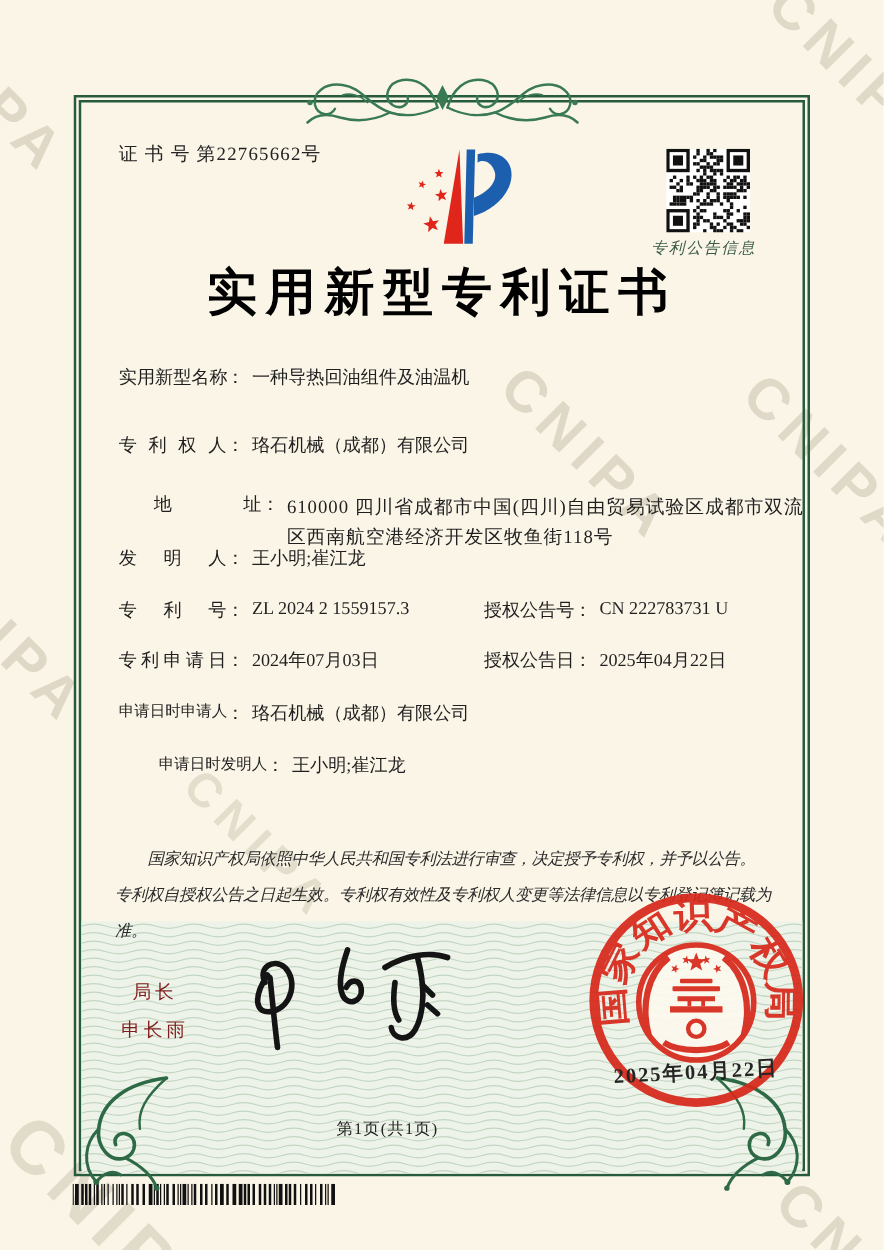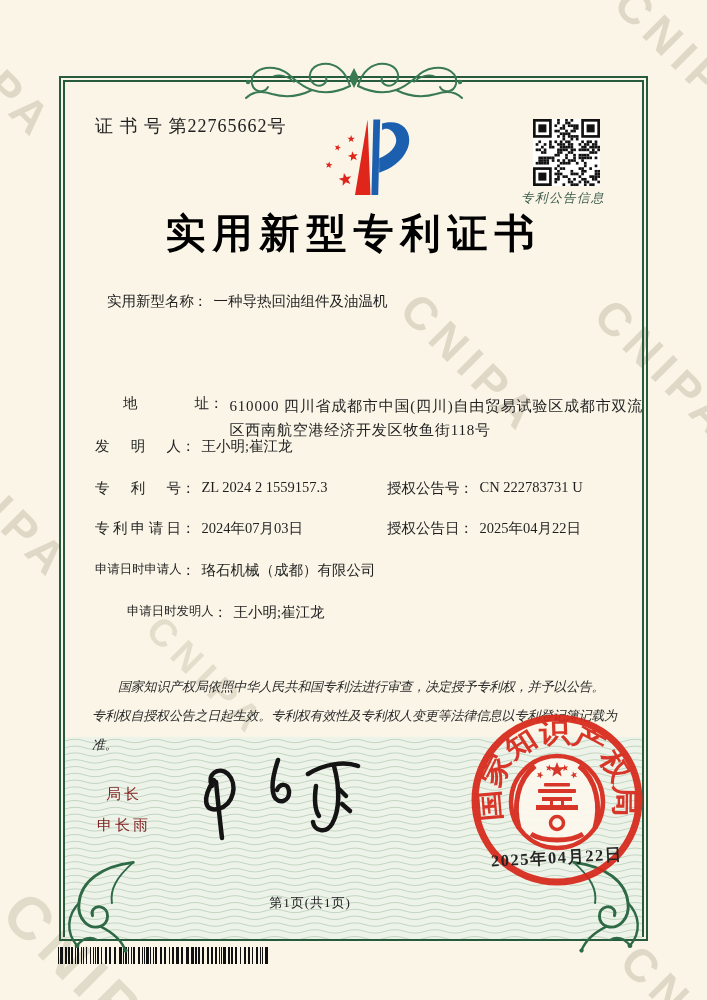--- a/index.html
+++ b/index.html
@@ -22,21 +22,21 @@
   #frame-outer{
     position:absolute;left:59px;top:76px;width:585px;height:861px;
     border:2px solid #265b3e;
   }
   #frame-inner{
     position:absolute;left:2px;top:2px;right:2px;bottom:2px;
     border:2px solid #265b3e;
   }
   
   #cert-number{
-    position:absolute;left:95px;top:114px;font-size:18px;letter-spacing:1px;color:#222;
+    position:absolute;left:95px;top:114px;font-size:15px;letter-spacing:1px;color:#222;
   }
   #logo{position:absolute;left:297px;top:96px;}
   #qr{position:absolute;left:533px;top:119px;}
   #qr-caption{
     position:absolute;left:521px;top:190px;width:104px;
     font-size:12.5px;font-style:italic;color:#3a5a48;letter-spacing:1.5px;
   }
   #title{
     position:absolute;left:0;top:206px;width:707px;text-align:center;
     font-size:40px;font-weight:bold;letter-spacing:7px;color:#000000;
@@ -49,21 +49,21 @@
   }
   .frow .flabel.small-label{font-size:12.4px;}
   .frow .fcolon{vertical-align:top;}
   .frow .fvalue{margin-left:6px;vertical-align:top;}
   .frow.rcol{left:387px;}
   .frow.rcol .flabel{width:72px;}
   #row-addr .fvalue{
     display:inline-block;width:414px;white-space:normal;
     line-height:24px;letter-spacing:.8px;font-size:15px;
   }
-  #row-name{top:292px;margin-left:12px;} #row-owner{top:347px;} #row-addr{top:394px;margin-left:28px;}
+  #row-name{top:292px;} #row-owner{top:347px;} #row-addr{top:394px;margin-left:28px;}
   #row-inventor{top:437px;} #row-patno{top:479px;} #row-grantno{top:479px;}
   #row-appdate{top:519px;} #row-grantdate{top:519px;}
   #row-applicant{top:561px;} #row-appinventor{top:603px;margin-left:32px;}
   
   #legal{
     position:absolute;left:92px;top:672px;width:540px;
     font-size:13px;font-style:italic;line-height:29px;color:#2a2a2a;
     letter-spacing:-.2px;
   }
   #legal .l1{text-indent:2em;}
@@ -396,20 +396,23 @@
         <rect x="5.36" y="53.6" width="8.040000000000001" height="8.040000000000001"></rect>
       </g>
   </svg>
   <div id="qr-caption">专利公告信息</div>
 
   <div id="title">实用新型专利证书</div>
 
   <div class="frow" id="row-name">
     <span class="flabel">实用新型名称</span><span class="fcolon">：</span><span class="fvalue">一种导热回油组件及油温机</span>
   </div>
+  <div class="frow" id="row-owner">
+    <span class="flabel">专利权人</span><span class="fcolon">：</span><span class="fvalue">珞石机械（成都）有限公司</span>
+  </div>
   <div class="frow" id="row-addr">
     <span class="flabel">地址</span><span class="fcolon">：</span><span class="fvalue">610000 四川省成都市中国(四川)自由贸易试验区成都市双流区西南航空港经济开发区牧鱼街118号</span>
   </div>
   <div class="frow" id="row-inventor">
     <span class="flabel">发明人</span><span class="fcolon">：</span><span class="fvalue">王小明;崔江龙</span>
   </div>
   <div class="frow" id="row-patno">
     <span class="flabel">专利号</span><span class="fcolon">：</span><span class="fvalue">ZL 2024 2 1559157.3</span>
   </div>
   <div class="frow rcol" id="row-grantno">

